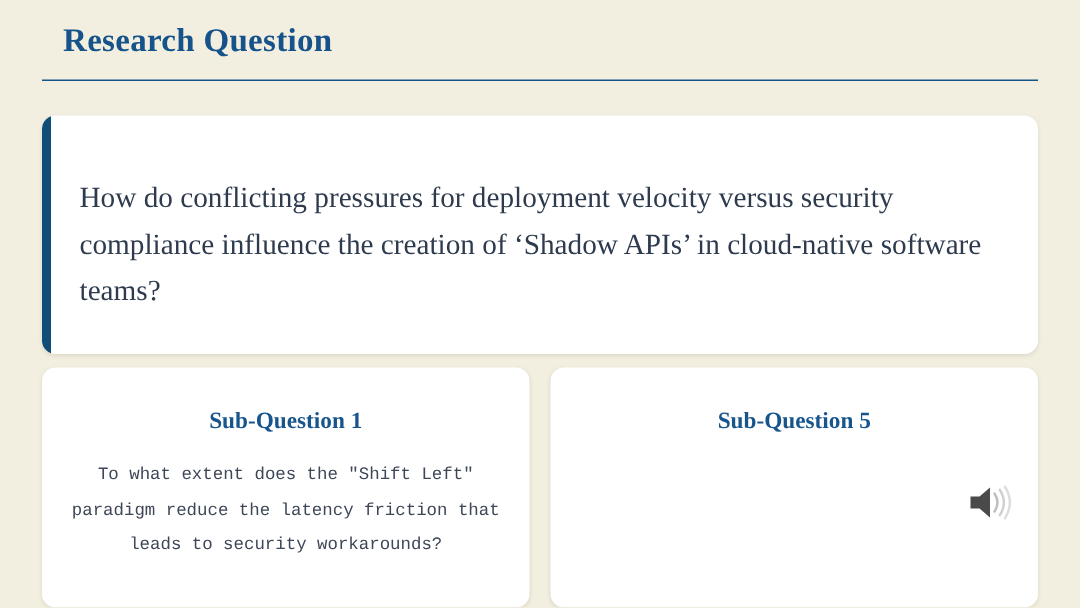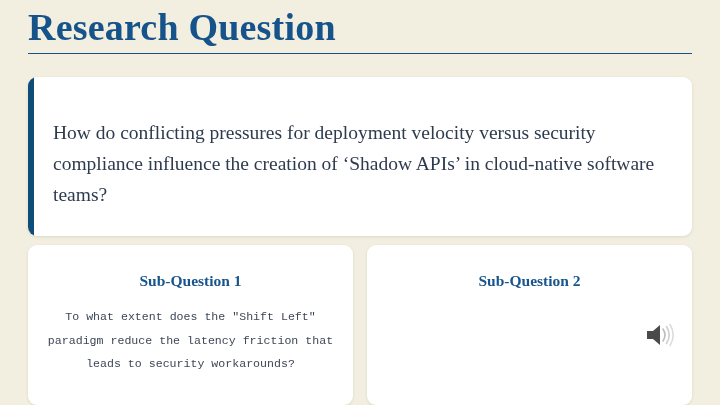--- a/index.html
+++ b/index.html
@@ -17,26 +17,26 @@
     position: relative;
     width: 720px;
     height: 405px;
     background: #f2efe0;
     box-sizing: border-box;
   }
 
   
   .title {
     position: absolute;
-    left: 28px;
+    left: 42px;
     top: 8px;
     width: 664px;
     font-family: "Liberation Serif", "DejaVu Serif", serif;
     font-weight: bold;
-    font-size: 38px;
+    font-size: 22px;
     line-height: 38px;
     letter-spacing: 0.2px;
     color: #16538a;
     white-space: nowrap;
   }
   .title-rule {
     position: absolute;
     left: 28px;
     top: 53px;
     width: 664px;
@@ -142,21 +142,21 @@
   </div>
 
   <div class="subcards">
 
     <div class="subcard">
       <div class="subcard-title">Sub-Question 1</div>
       <div class="subcard-body">To what extent does the "Shift Left" paradigm reduce the latency friction that leads to security workarounds?</div>
     </div>
 
     <div class="subcard">
-      <div class="subcard-title">Sub-Question 2</div>
+      <div class="subcard-title">Sub-Question 5</div>
 
       <div class="audio-icon">
         <svg width="32" height="28" viewBox="0 0 32 28" xmlns="http://www.w3.org/2000/svg">
           <path d="M3 10 L9 10 L16 4 L16 24 L9 18 L3 18 Z" fill="#4a4a4a"></path>
           <path d="M19 8 Q23 14 19 20" stroke="#bdbdbd" stroke-width="1.6" fill="none" stroke-linecap="round"></path>
           <path d="M22.5 5.5 Q28 14 22.5 22.5" stroke="#cfcfcf" stroke-width="1.6" fill="none" stroke-linecap="round"></path>
           <path d="M26 3.5 Q32.5 14 26 24.5" stroke="#dcdcdc" stroke-width="1.6" fill="none" stroke-linecap="round"></path>
         </svg>
       </div>
     </div>

